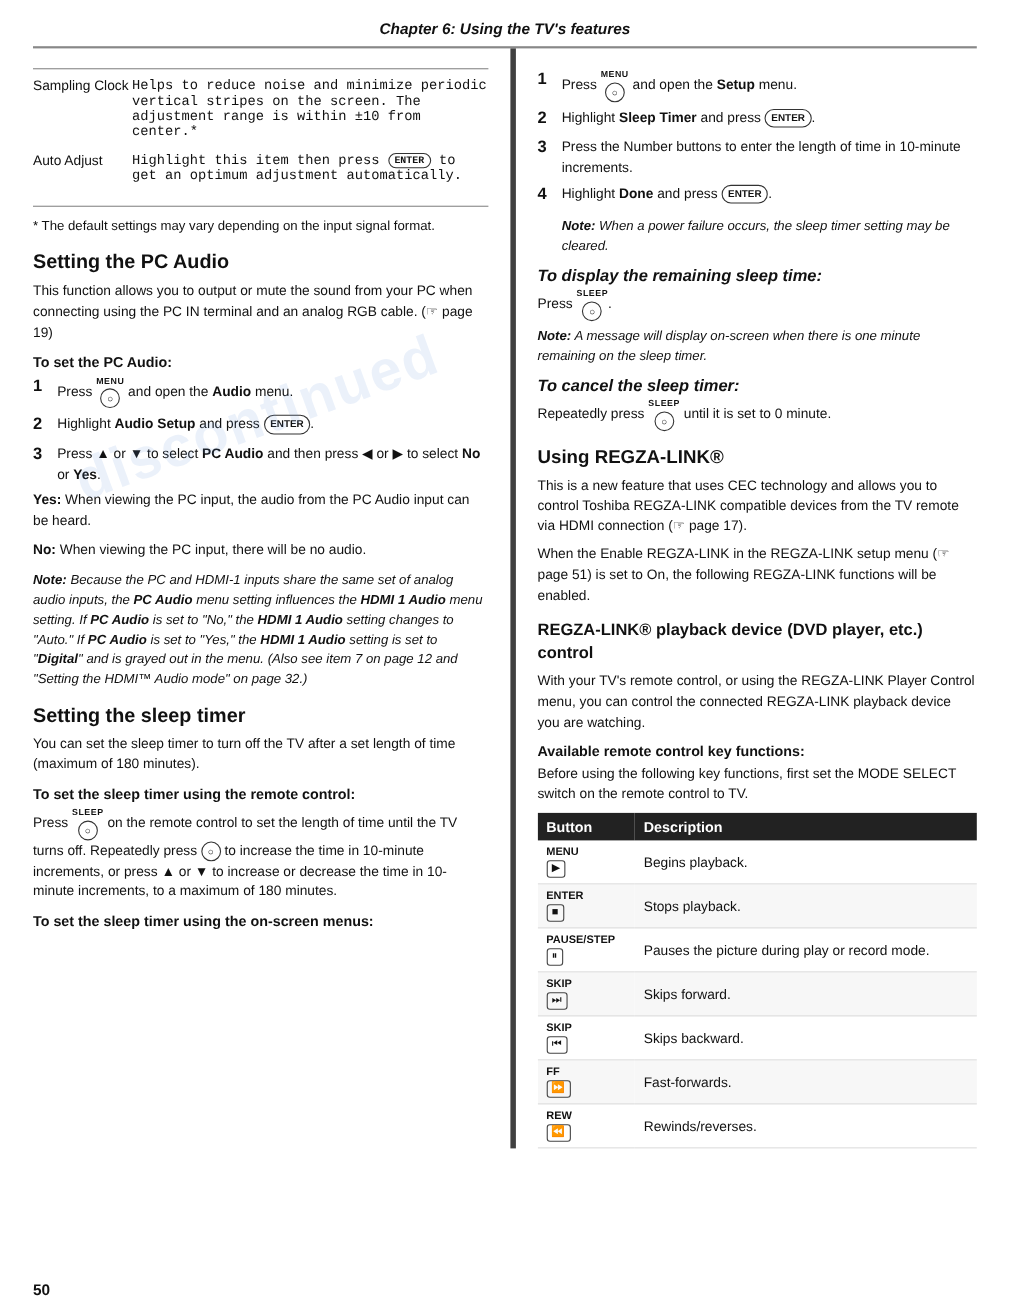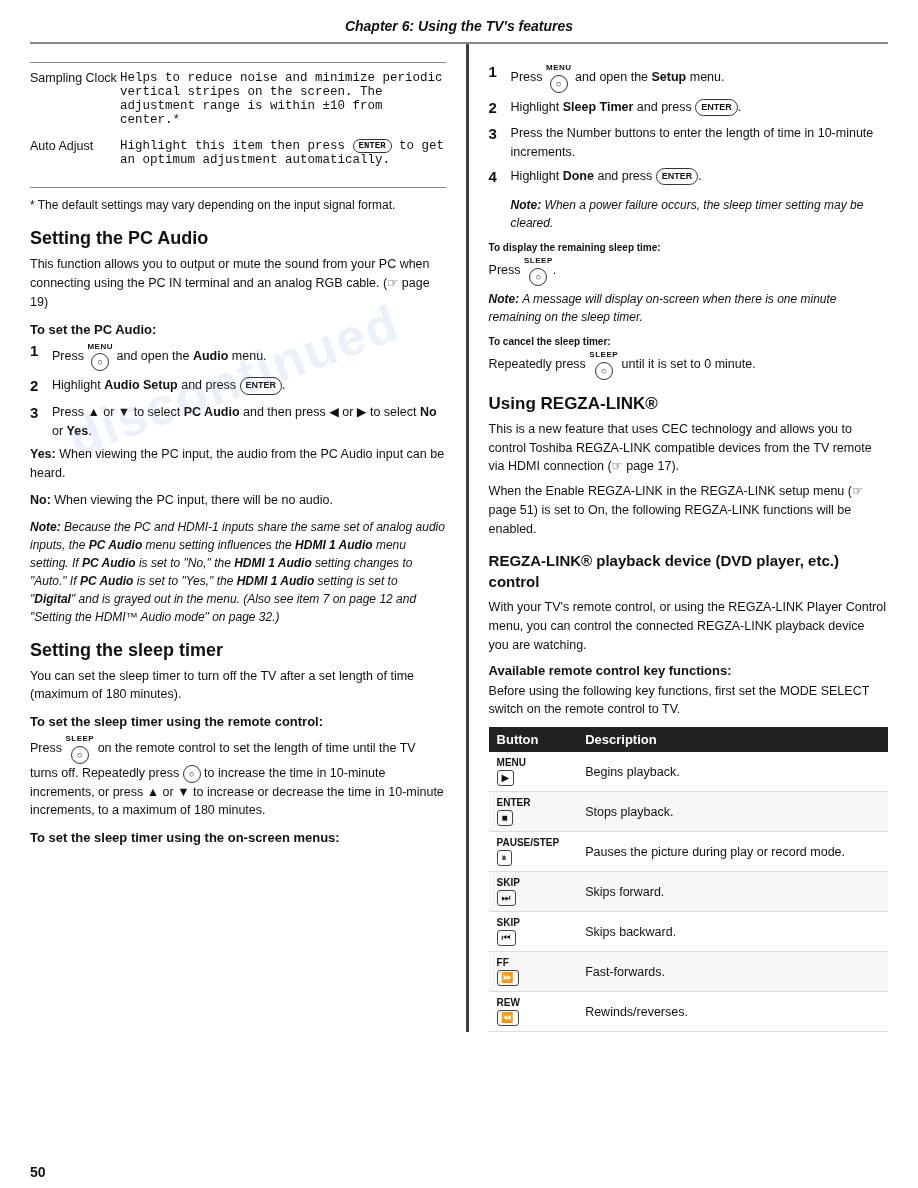--- a/index.html
+++ b/index.html
@@ -21,21 +21,21 @@
       border-bottom: 2px solid #888;
       margin: 0 30px;
     }
     .main-content {
       display: flex;
       padding: 0 30px;
     }
     .left-col {
       width: 460px;
       padding-right: 20px;
-      border-right: 3px solid #404040;
+      border-right: 5px solid #404040;
     }
     .right-col {
       width: 440px;
       padding-left: 20px;
     }
 
     
     .sampling-table {
       width: 100%;
       border-top: 1px solid #888;
@@ -128,23 +128,24 @@
     }
     .right-note {
       font-style: italic;
       font-size: 12px;
       margin: 4px 0 8px 22px;
       line-height: 1.5;
     }
     .right-note b { font-weight: bold; }
     .to-subsection {
       font-weight: bold;
-      font-size: 10px;
+      font-size: 15px;
       margin-top: 10px;
       margin-bottom: 2px;
+      font-style: italic;
     }
     .sub-para {
       font-size: 12.5px;
       line-height: 1.5;
       margin-bottom: 4px;
     }
     .regza-section-title {
       font-size: 17px;
       font-weight: bold;
       margin-top: 14px;

